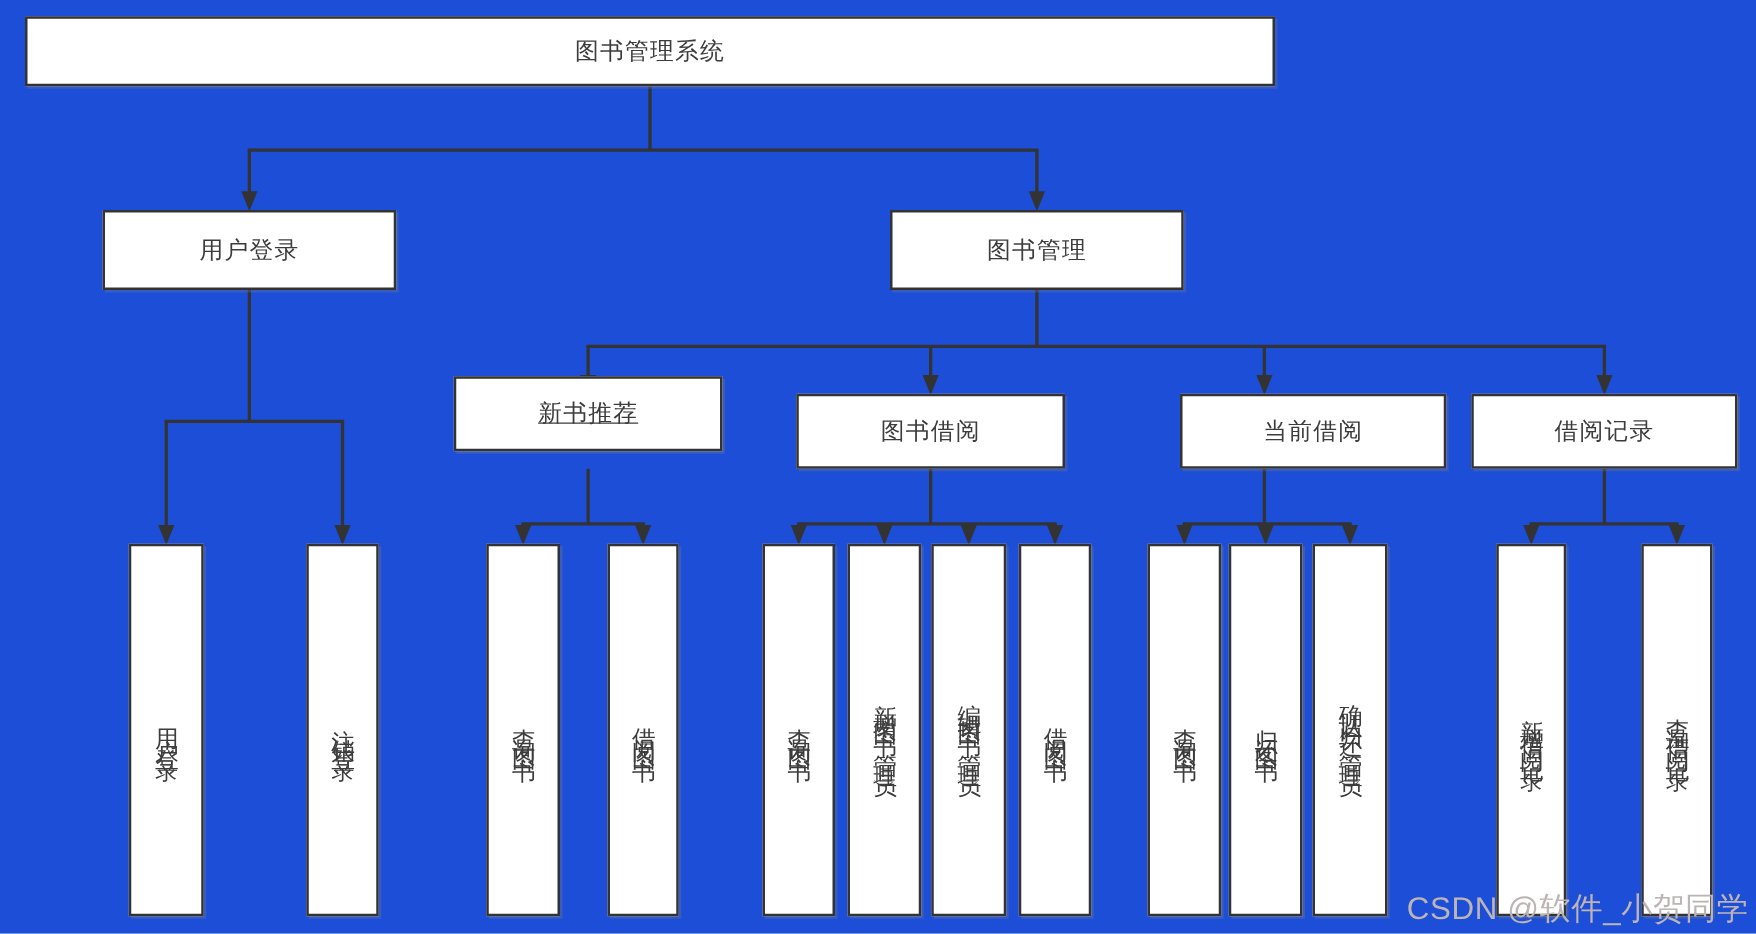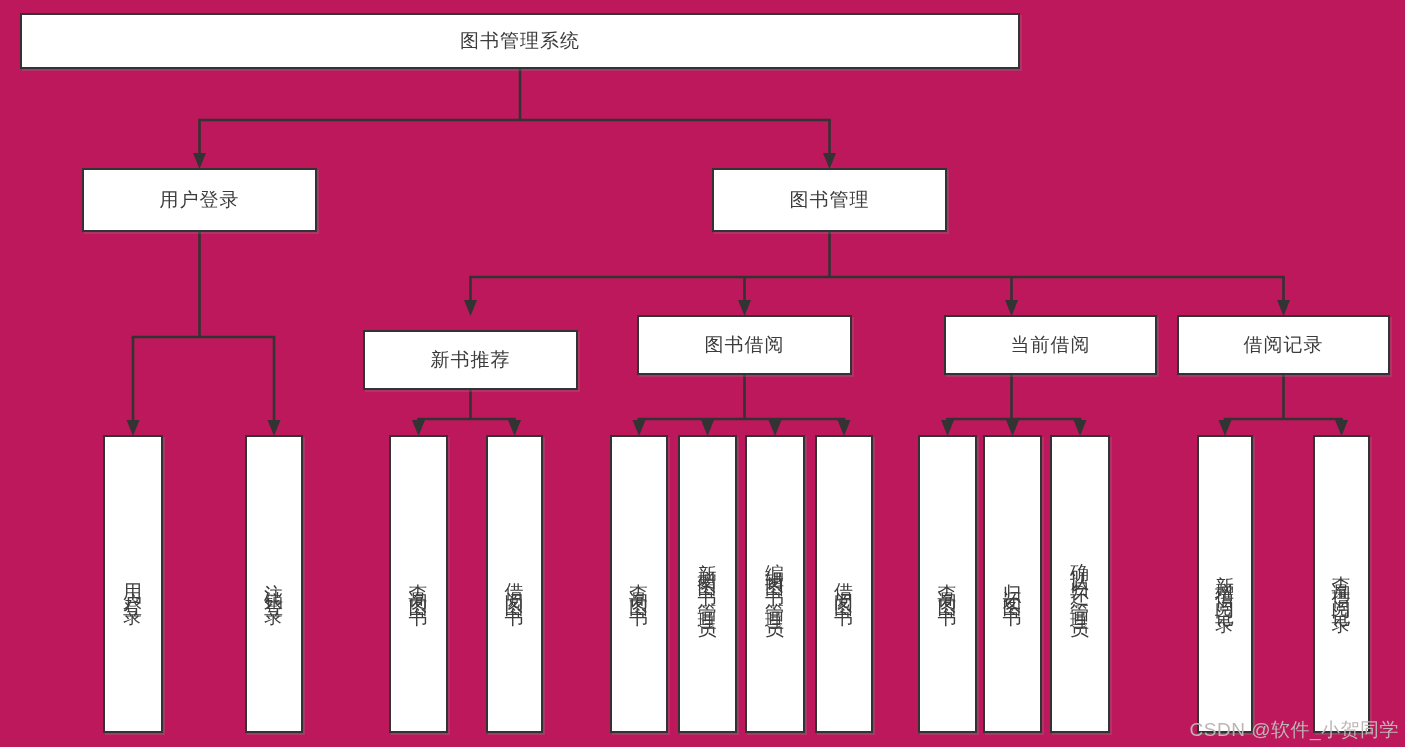--- a/index.html
+++ b/index.html
@@ -5,21 +5,21 @@
   html, body {
     margin: 0;
     padding: 0;
     background: #ffffff;
     font-family: "Liberation Sans", "DejaVu Sans", sans-serif;
   }
   #canvas {
     position: relative;
     width: 1405px;
     height: 747px;
-    background: #be185d;
+    background: #1d4ed8;
     overflow: hidden;
   }
   #connectors {
     position: absolute;
     left: 0;
     top: 0;
     width: 1405px;
     height: 747px;
     pointer-events: none;
   }
@@ -47,21 +47,21 @@
     writing-mode: vertical-rl;
     text-orientation: mixed;
     font-size: 19px;
     letter-spacing: 8px;
     line-height: 1;
   }
   #watermark {
     position: absolute;
     right: 6px;
     bottom: 4px;
-    font-size: 19px;
+    font-size: 25px;
     letter-spacing: 0.5px;
     color: #bdb5b5;
     z-index: 5;
     white-space: nowrap;
   }
 </style>
 </head>
 <body>
 
 <div id="canvas">
@@ -122,21 +122,21 @@
   <div id="nodes">
       <div class="node node-h" style="left: 20px; top: 13px; width: 1000px; height: 56px; color: rgb(60, 60, 60); border-color: rgb(51, 51, 51);">
         <span class="label">图书管理系统</span>
       </div>
       <div class="node node-h" style="left: 82px; top: 168px; width: 235px; height: 64px; color: rgb(60, 60, 60); border-color: rgb(51, 51, 51);">
         <span class="label">用户登录</span>
       </div>
       <div class="node node-h" style="left: 712px; top: 168px; width: 235px; height: 64px; color: rgb(60, 60, 60); border-color: rgb(51, 51, 51); justify-content: center;">
         <span class="label">图书管理</span>
       </div>
-      <div class="node node-h" style="left: 363px; top: 330px; width: 215px; height: 60px; color: rgb(60, 60, 60); border-color: rgb(51, 51, 51);">
+      <div class="node node-h" style="left: 363px; top: 301px; width: 215px; height: 60px; color: rgb(60, 60, 60); border-color: rgb(51, 51, 51); text-decoration: underline;">
         <span class="label">新书推荐</span>
       </div>
       <div class="node node-h" style="left: 637px; top: 315px; width: 215px; height: 60px; color: rgb(60, 60, 60); border-color: rgb(51, 51, 51);">
         <span class="label">图书借阅</span>
       </div>
       <div class="node node-h" style="left: 905px; top: 315px; width: 213px; height: 60px; color: rgb(60, 60, 60); border-color: rgb(51, 51, 51); margin-left: 39px;">
         <span class="label">当前借阅</span>
       </div>
       <div class="node node-h" style="left: 1177px; top: 315px; width: 213px; height: 60px; color: rgb(60, 60, 60); border-color: rgb(51, 51, 51);">
         <span class="label">借阅记录</span>

